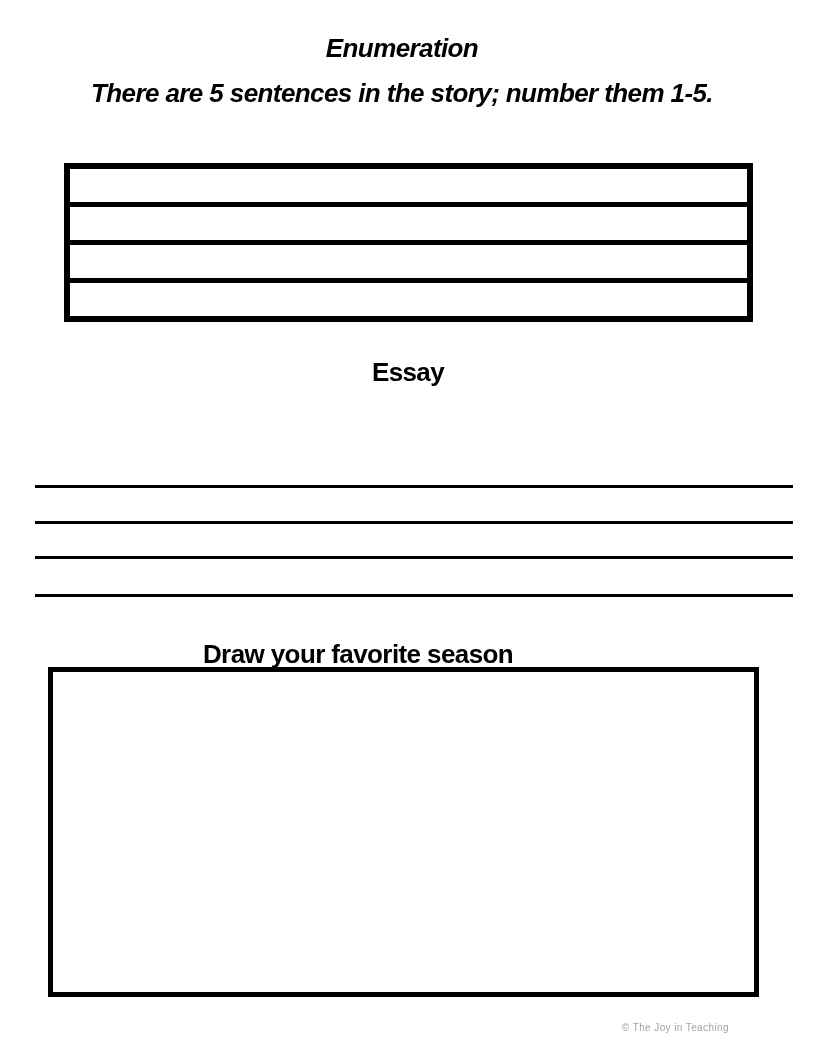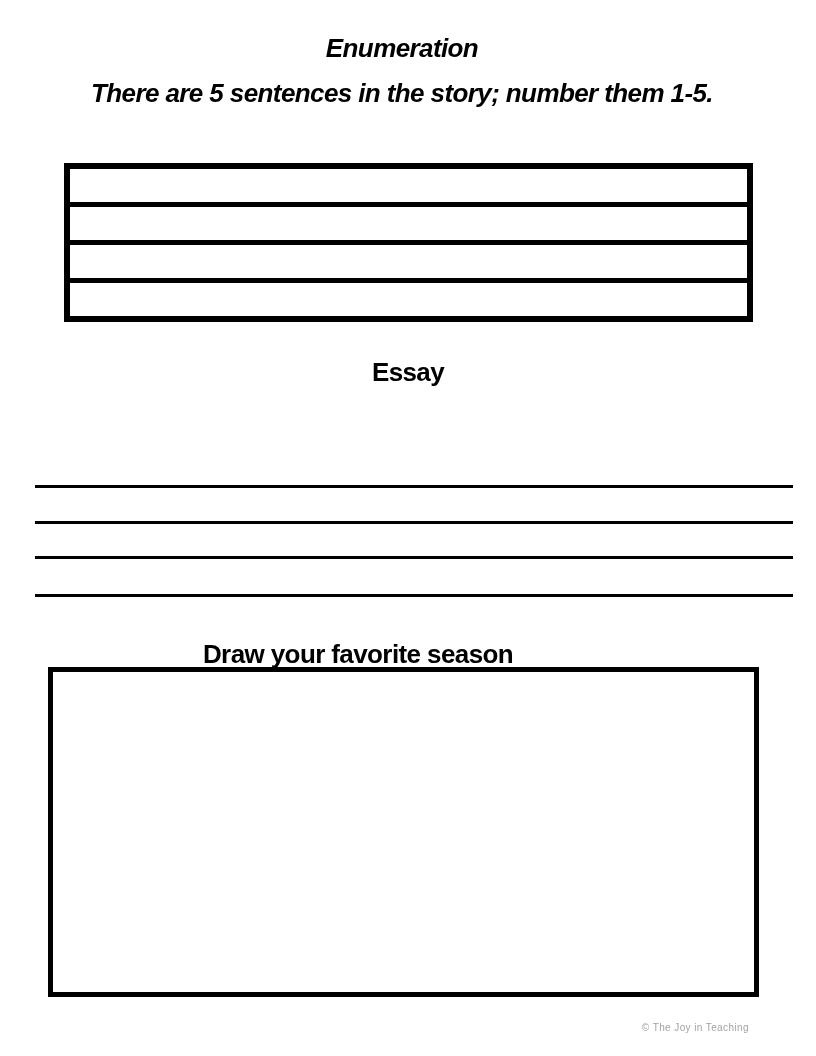--- a/index.html
+++ b/index.html
@@ -104,21 +104,21 @@
     height: 330px;
     box-sizing: border-box;
     border: 5px solid #000000;
     background: #ffffff;
   }
 
   
   .footer-credit {
     position: absolute;
     top: 1022px;
-    right: 67px;
+    right: 87px;
     font-size: 10px;
     font-weight: 400;
     letter-spacing: 0.4px;
     color: #a3a3a3;
   }
 </style>
 </head>
 <body>
 
 <div>

